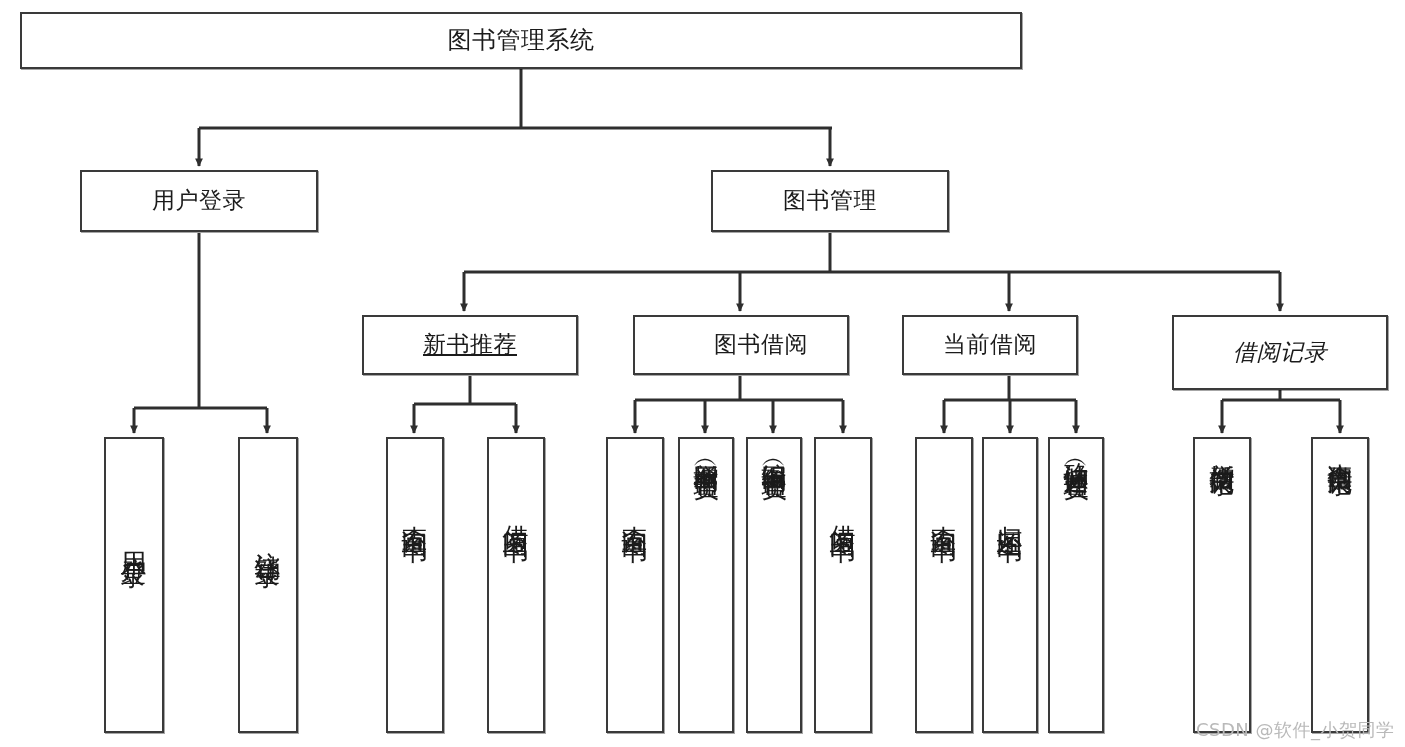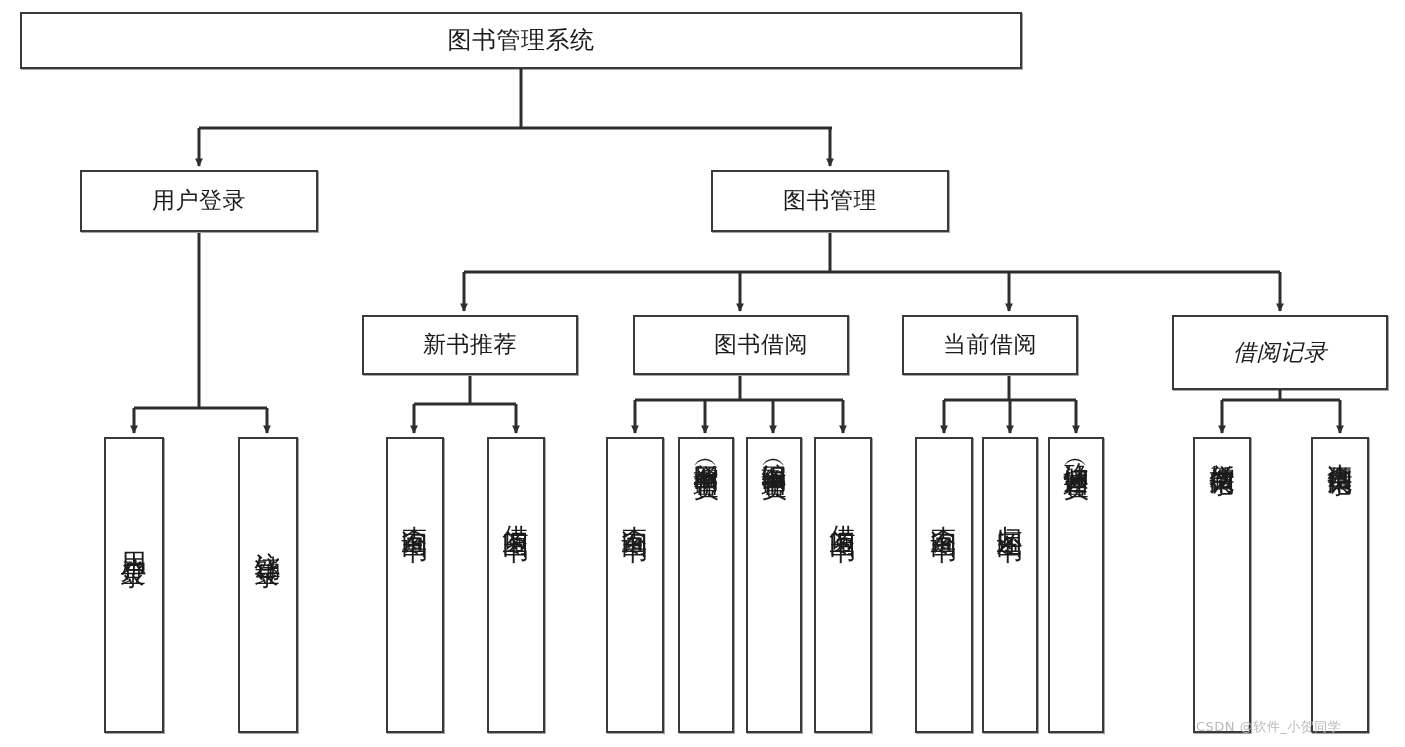--- a/index.html
+++ b/index.html
@@ -70,21 +70,21 @@
   }
   .node.vert.mid-text .node-label {
     margin-top: 62px;
   }
   .node.vert.low-text .node-label {
     margin-top: 88px;
   }
   .watermark {
     position: absolute;
     color: #b9b9b9;
-    font-size: 13px;
+    font-size: 18px;
     letter-spacing: 0.5px;
     white-space: nowrap;
     user-select: none;
   }
 </style>
 </head>
 <body>
 
 <div id="diagram-canvas">
 
@@ -142,21 +142,21 @@
     <span class="node-label">图书管理系统</span>
   </div>
 
   <div class="node horiz" style="left:80px; top:170px; width:238px; height:62px;">
     <span class="node-label">用户登录</span>
   </div>
   <div class="node horiz" style="left:711px; top:170px; width:238px; height:62px;align-items:center;">
     <span class="node-label">图书管理</span>
   </div>
 
-  <div class="node horiz" style="left:362px; top:315px; width:216px; height:60px;">
+  <div class="node horiz" style="left:362px; top:315px; width:216px; height:60px;text-decoration:underline;">
     <span class="node-label">新书推荐</span>
   </div>
   <div class="node horiz" style="left:633px; top:315px; width:216px; height:60px;padding-left:40px;">
     <span class="node-label">图书借阅</span>
   </div>
   <div class="node horiz" style="left:902px; top:315px; width:176px; height:60px;">
     <span class="node-label">当前借阅</span>
   </div>
   <div class="node horiz" style="left:1172px; top:315px; width:216px; height:75px;font-style:italic;">
     <span class="node-label">借阅记录</span>

